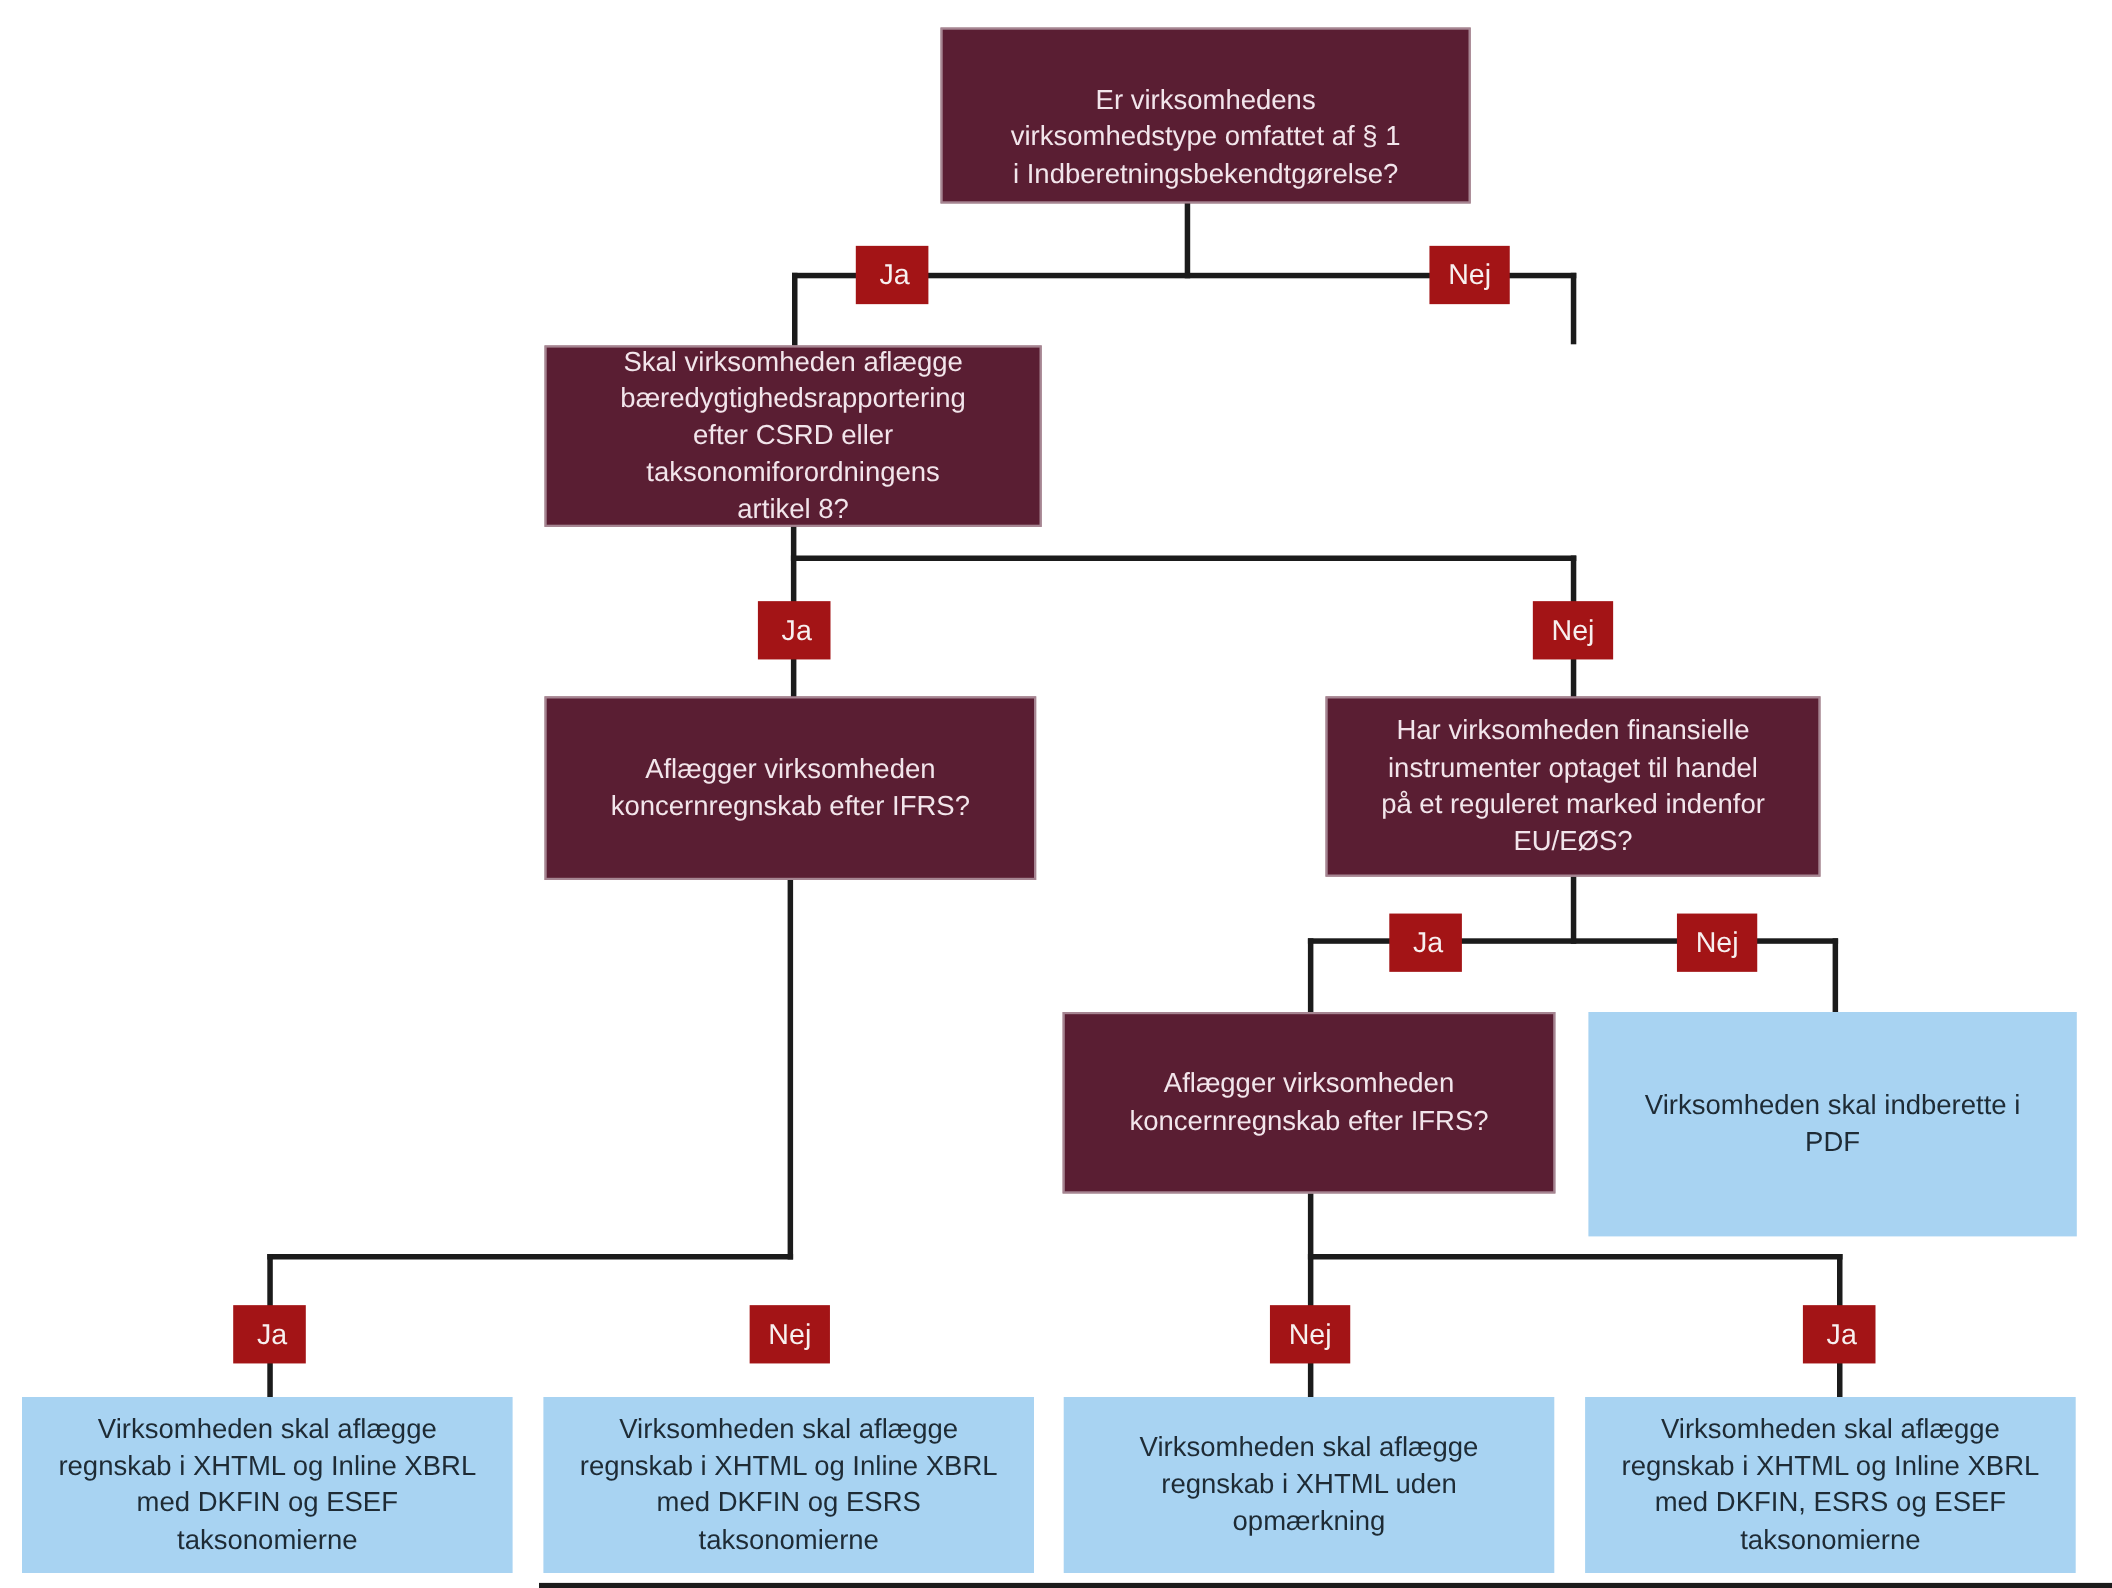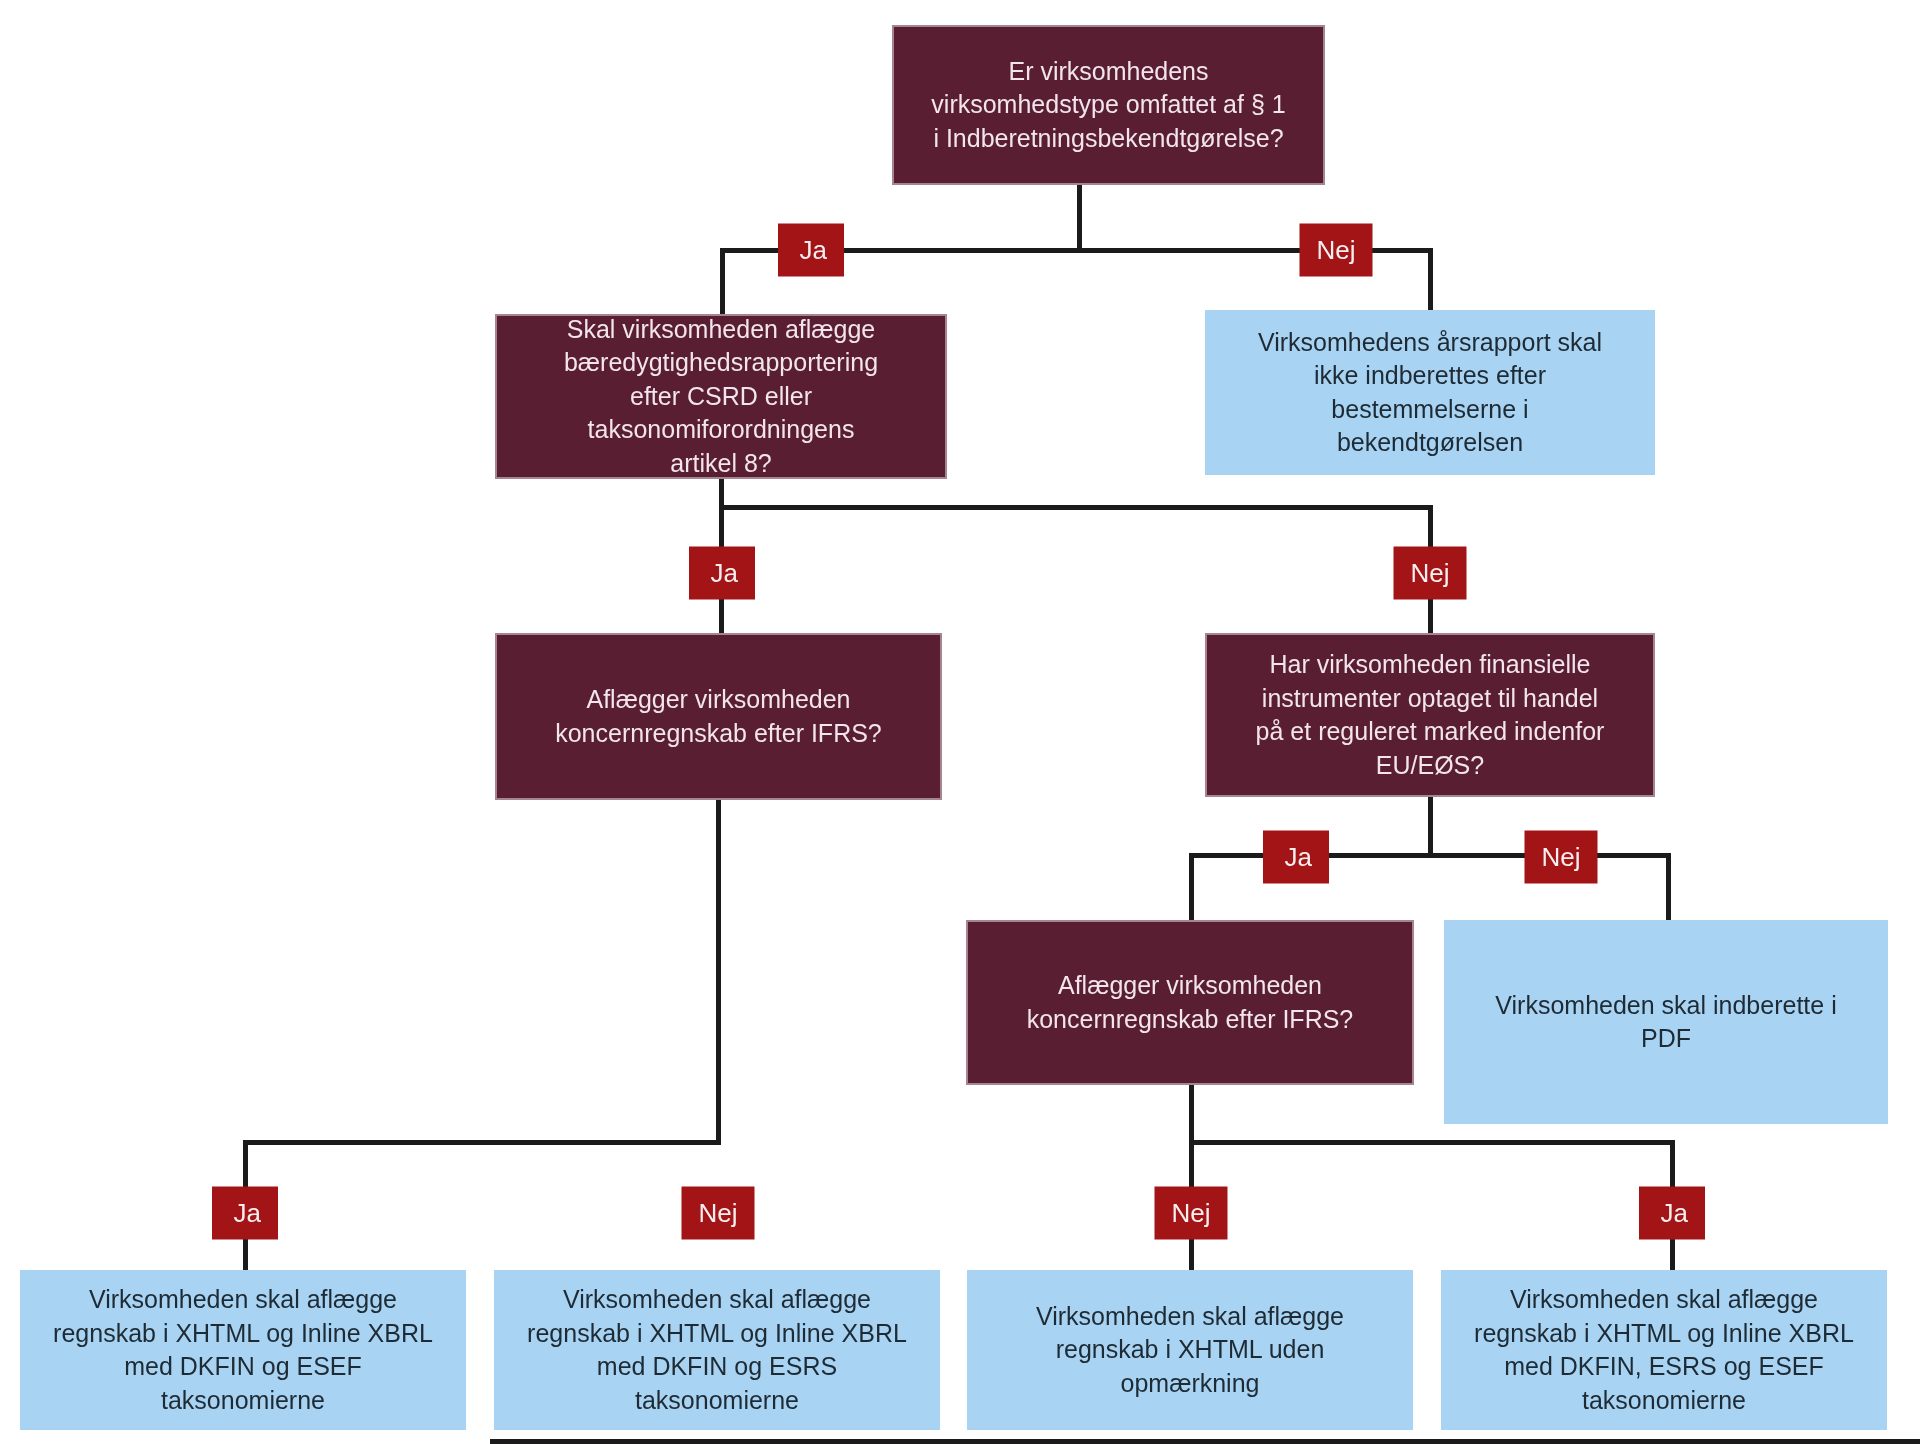--- a/index.html
+++ b/index.html
@@ -71,38 +71,32 @@
   <div class="line" style="left:716px;top:800px;width:5px;height:345px;"></div>
   <div class="line" style="left:243px;top:1140px;width:478px;height:5px;"></div>
   <div class="line" style="left:243px;top:1140px;width:5px;height:133px;"></div>
 
   <div class="line" style="left:1189px;top:1085px;width:5px;height:188px;"></div>
   <div class="line" style="left:1189px;top:1140px;width:486px;height:5px;"></div>
   <div class="line" style="left:1670px;top:1140px;width:5px;height:133px;"></div>
 
   <div class="line" style="left:490px;top:1439px;width:1430px;height:5px;"></div>
 
-  <div class="node question" style="left:892px;top:25px;width:433px;height:160px;">
+  <div class="node question" style="left:855px;top:25px;width:482px;height:160px;align-items:flex-end;">
     <span class="node-text">Er virksomhedens
 virksomhedstype omfattet af § 1
 i Indberetningsbekendtgørelse?</span>
   </div>
 
   <div class="node question" style="left:495px;top:314px;width:452px;height:165px;">
     <span class="node-text">Skal virksomheden aflægge
 bæredygtighedsrapportering
 efter CSRD eller
 taksonomiforordningens
 artikel 8?</span>
-  </div>
-  <div class="node outcome" style="left:1205px;top:310px;width:450px;height:165px;">
-    <span class="node-text">Virksomhedens årsrapport skal
-ikke indberettes efter
-bestemmelserne i
-bekendtgørelsen</span>
   </div>
 
   <div class="node question" style="left:495px;top:633px;width:447px;height:167px;">
     <span class="node-text">Aflægger virksomheden
 koncernregnskab efter IFRS?</span>
   </div>
   <div class="node question" style="left:1205px;top:633px;width:450px;height:164px;">
     <span class="node-text">Har virksomheden finansielle
 instrumenter optaget til handel
 på et reguleret marked indenfor

